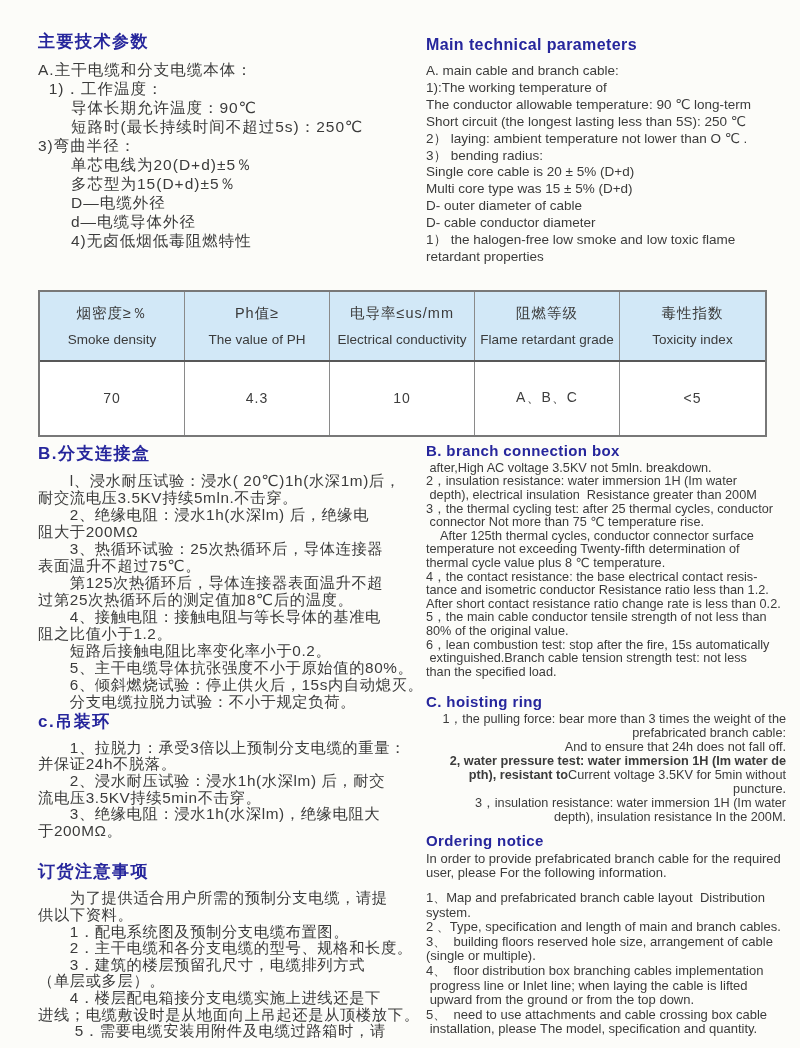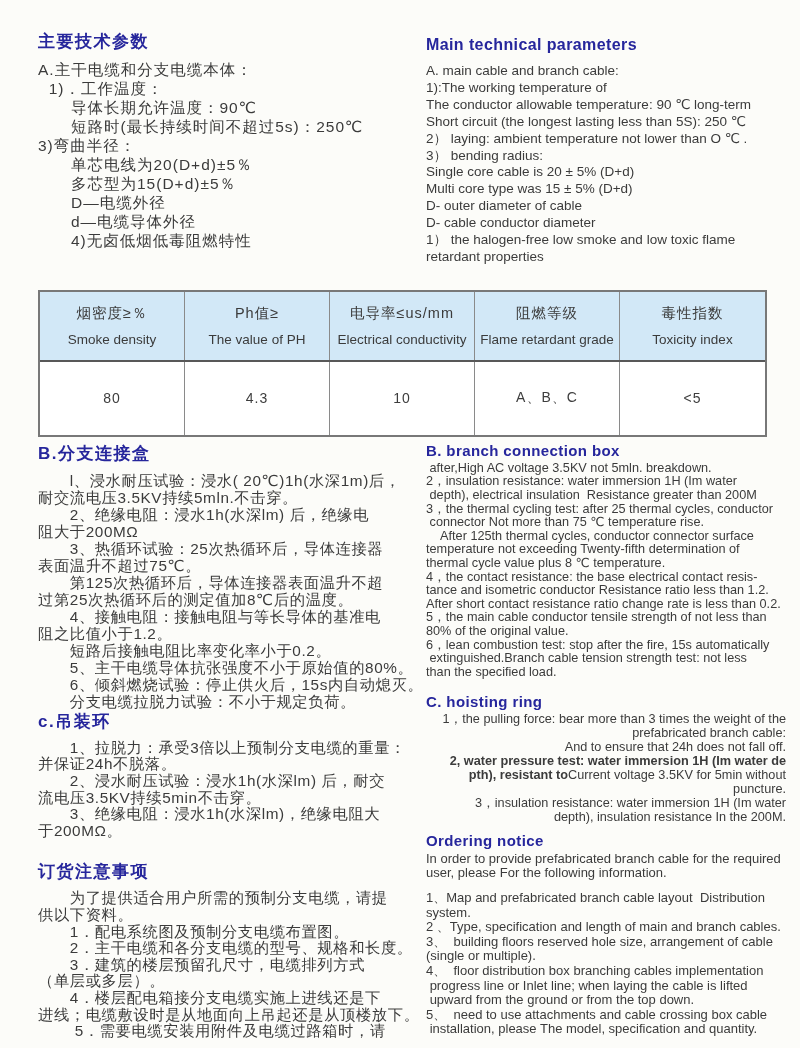--- a/index.html
+++ b/index.html
@@ -110,21 +110,21 @@
       <div class="th">
         <div class="zh">阻燃等级</div>
         <div class="en">Flame retardant grade</div>
       </div>
       <div class="th">
         <div class="zh">毒性指数</div>
         <div class="en">Toxicity index</div>
       </div>
     </div>
     <div class="tbody">
-      <div class="td">80</div>
+      <div class="td">70</div>
       <div class="td">4.3</div>
       <div class="td">10</div>
       <div class="td">A、B、C</div>
       <div class="td">&lt;5</div>
     </div>
   </div>
 
   <div class="bottom">
     <div class="bottom-left">
       <div class="sec b-zh">

